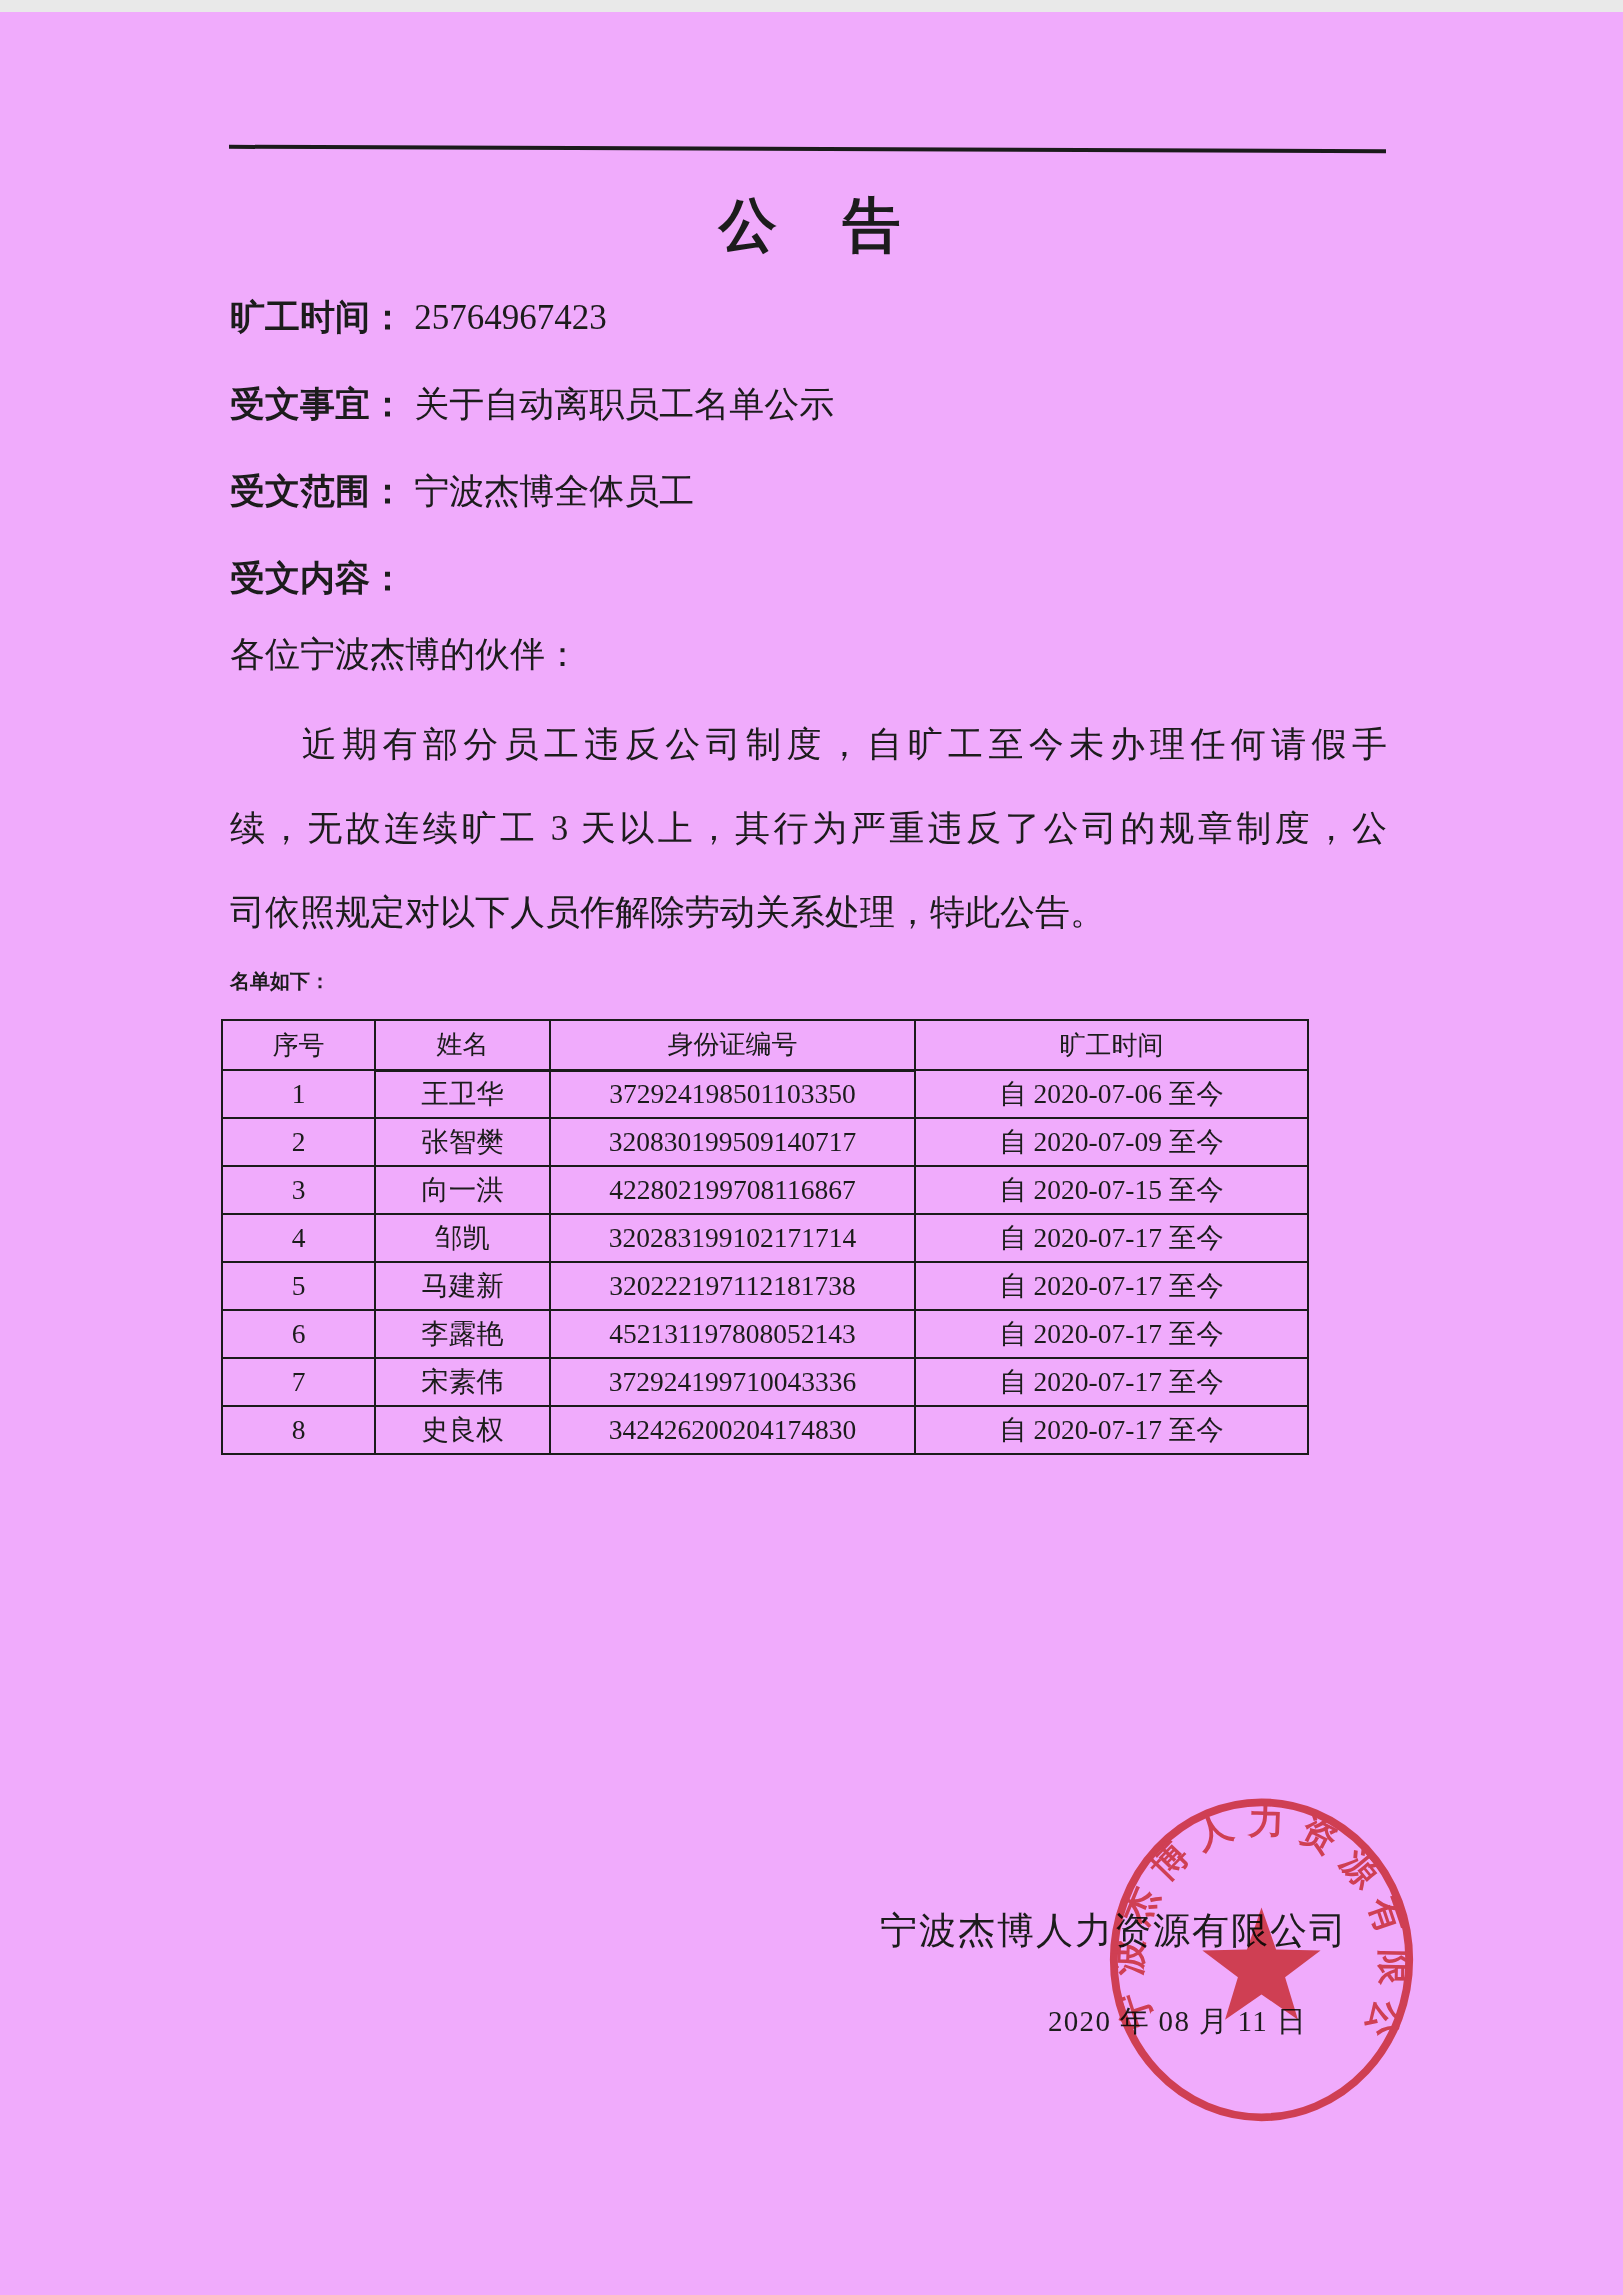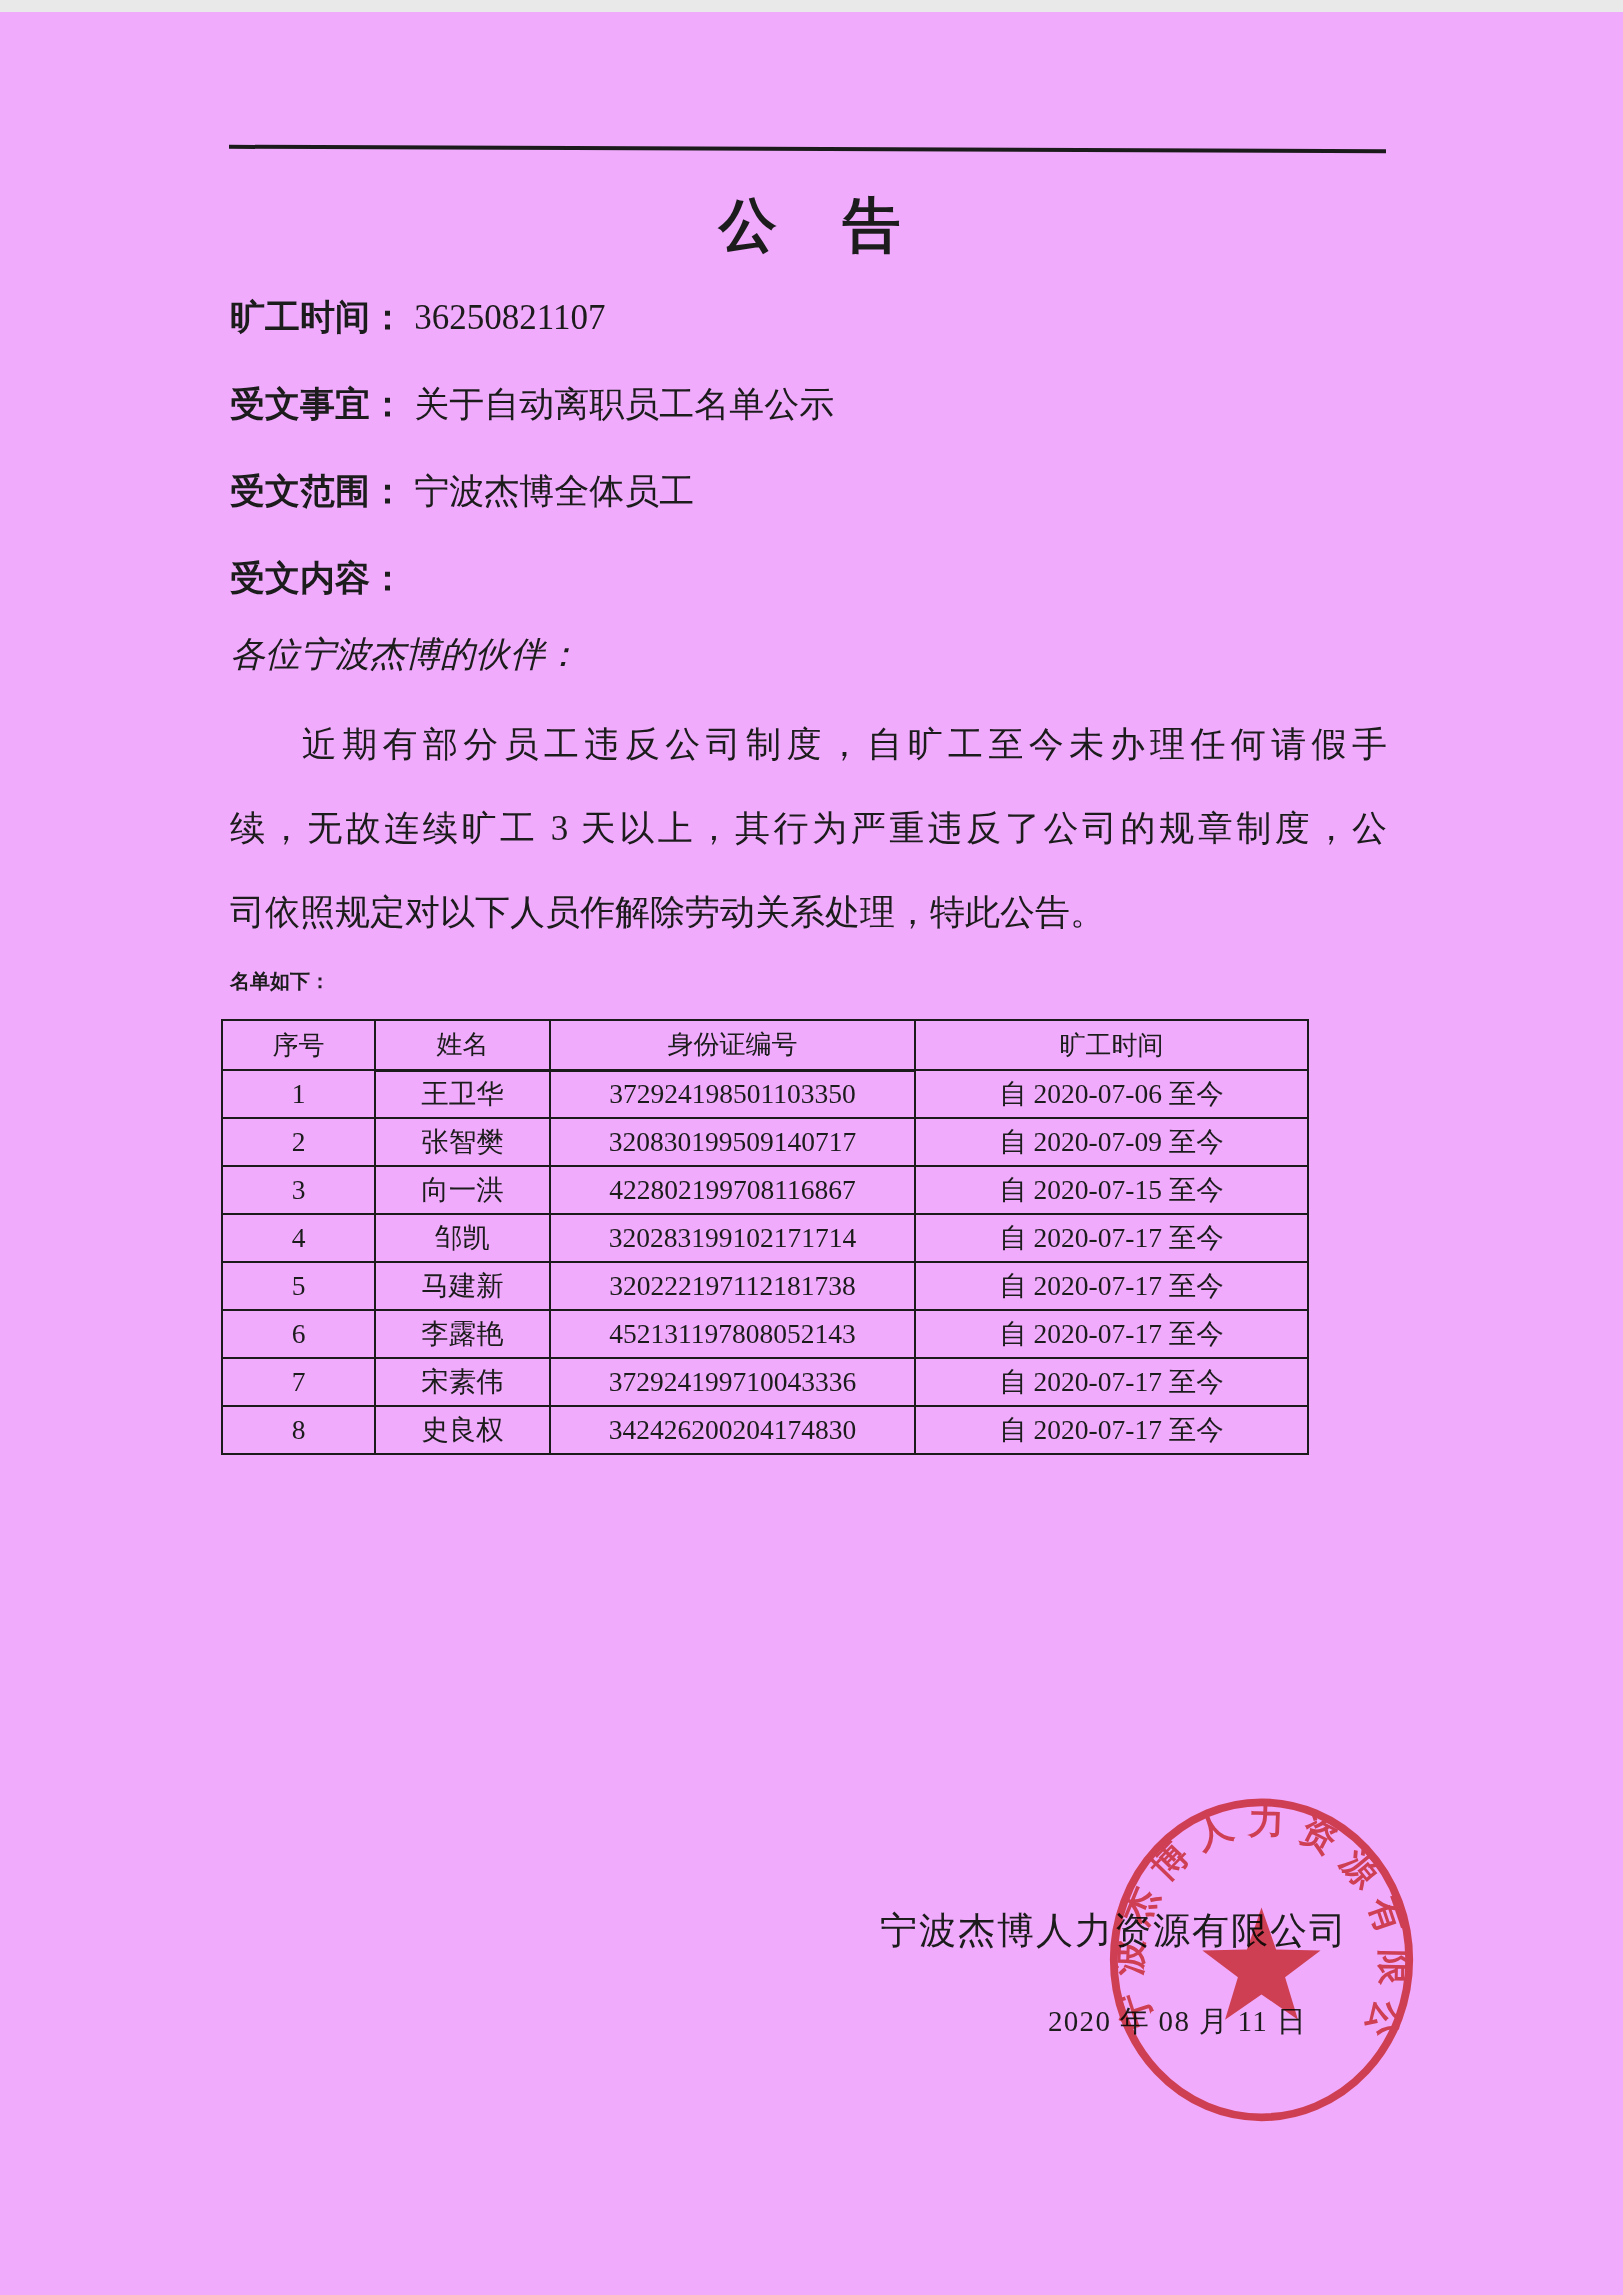--- a/index.html
+++ b/index.html
@@ -52,21 +52,20 @@
   }
   .field-label { font-weight: bold; }
   .field-value { margin-left: 9.2px; }
 
   .salutation {
     position: absolute;
     top: 621px;
     left: 230px;
     font-size: 35px;
     line-height: 43px;
-    font-style: italic;
   }
 
   .body-paragraph {
     position: absolute;
     top: 691px;
     left: 230px;
     width: 1157px;
     font-size: 35px;
     line-height: 84px;
   }
@@ -150,21 +149,21 @@
 <body>
 
 <div class="page">
 
   <div class="top-rule"></div>
 
   <div class="doc-title">公　告</div>
 
   <div class="fields">
     <div class="field-row">
-      <span class="field-label">旷工时间：</span><span class="field-value">36250821107</span>
+      <span class="field-label">旷工时间：</span><span class="field-value">25764967423</span>
     </div>
     <div class="field-row">
       <span class="field-label">受文事宜：</span><span class="field-value">关于自动离职员工名单公示</span>
     </div>
     <div class="field-row">
       <span class="field-label">受文范围：</span><span class="field-value">宁波杰博全体员工</span>
     </div>
     <div class="field-row">
       <span class="field-label">受文内容：</span><span class="field-value"></span>
     </div>

